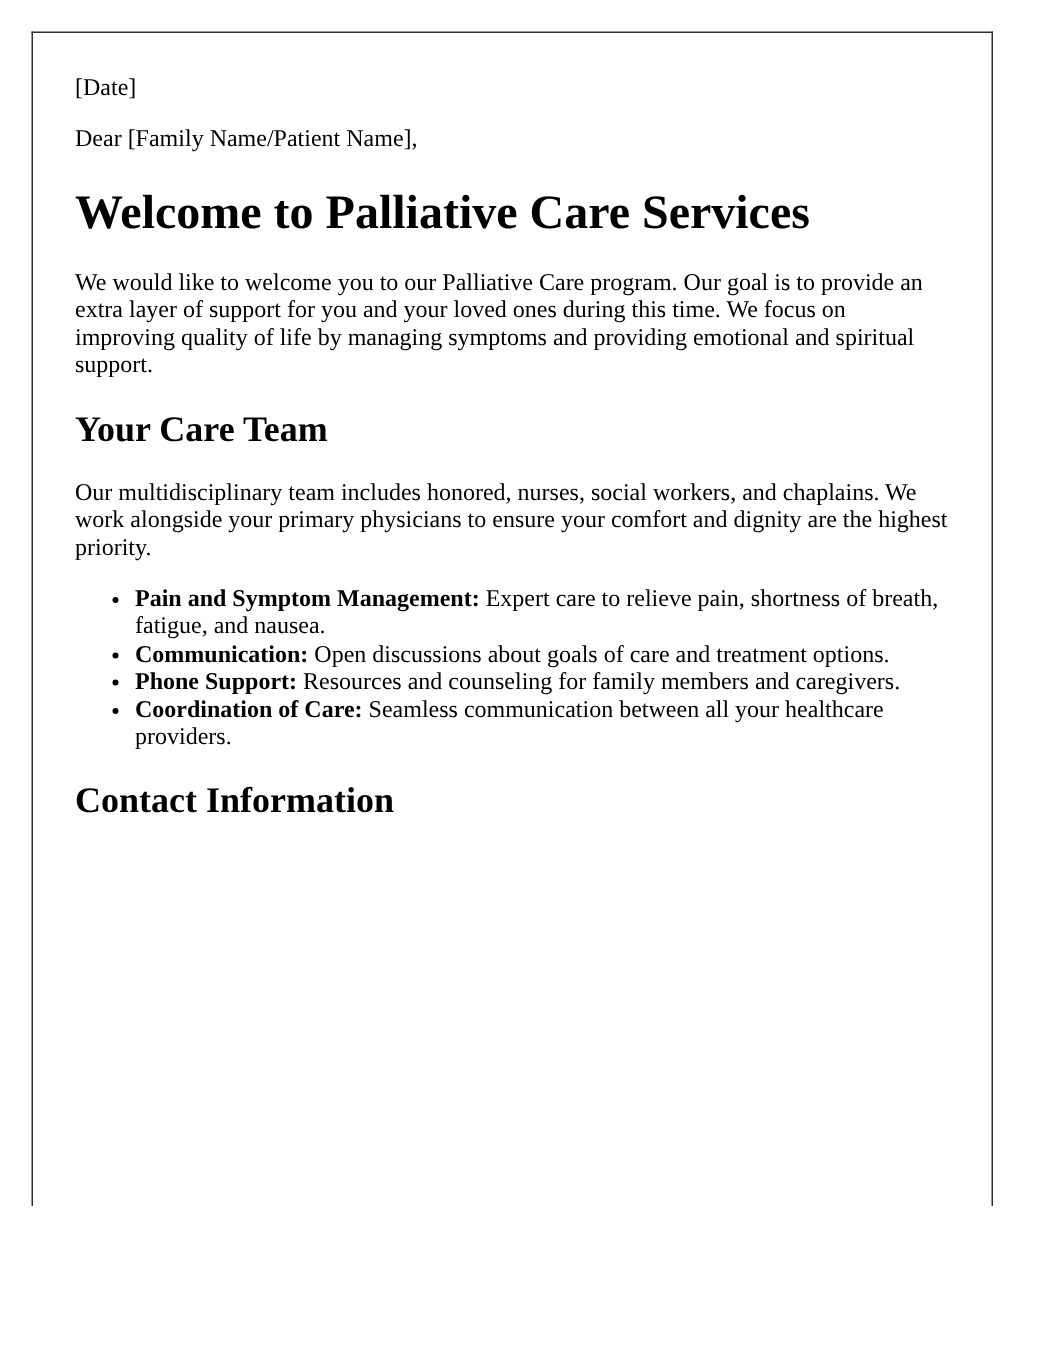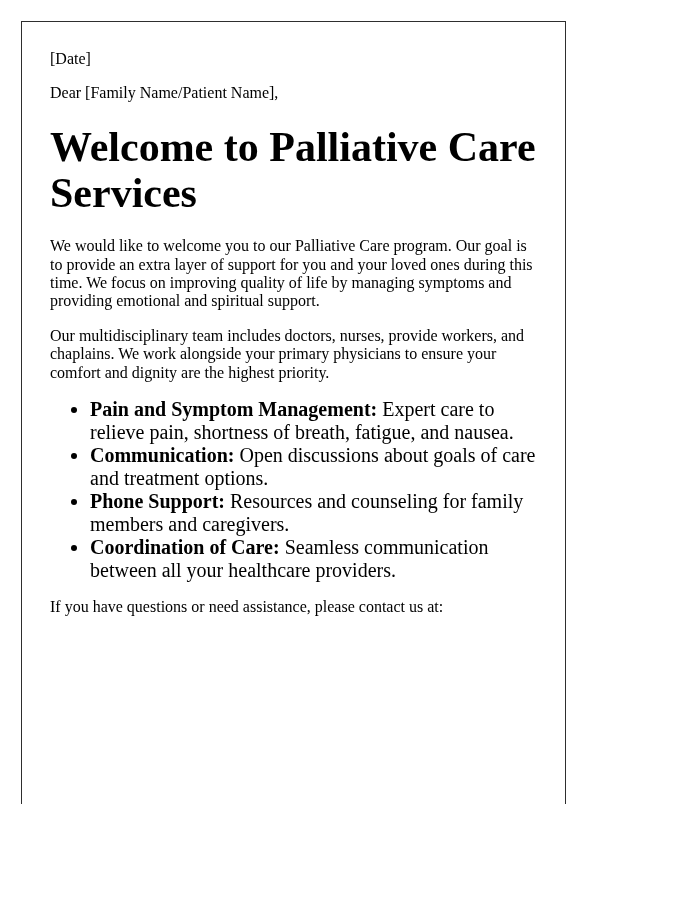--- a/index.html
+++ b/index.html
@@ -12,51 +12,51 @@
     height: 900px;
     position: relative;
     font-family: "Liberation Serif", "DejaVu Serif", serif;
     color: #000000;
     overflow: hidden;
   }
   .page {
     position: absolute;
     left: 21px;
     top: 21px;
-    width: 545px;
+    width: 641px;
     height: 783px;
     box-sizing: border-box;
     border-top: 1px solid #2e2e2e;
     border-left: 1px solid #2e2e2e;
     border-right: 1px solid #2e2e2e;
     padding: 12px 28px 0 28px;
     background: #ffffff;
     overflow: hidden;
   }
   .page p {
     margin: 16px 0;
     font-size: 16px;
     line-height: 1.15;
   }
   .page h1 {
-    font-size: 42px;
+    font-size: 32px;
     line-height: 1.1;
     margin: 21px 0;
     font-weight: bold;
   }
   .page h2 {
     font-size: 24px;
     line-height: 1.1;
     margin: 20px 0;
     font-weight: bold;
   }
   .page ul {
     margin: 16px 0;
     padding-left: 40px;
-    font-size: 20px;
+    font-size: 16px;
     line-height: 1.15;
   }
   .page li {
     margin: 0;
   }
   .b {
     font-weight: bold;
   }
 </style>
 </head>
@@ -65,38 +65,39 @@
 <div class="page">
 
   <p>[Date]</p>
 
   <p>Dear [Family Name/Patient Name],</p>
 
   <h1>Welcome to Palliative Care Services</h1>
 
   <p>We would like to welcome you to our Palliative Care program. Our goal is to provide an extra layer of support for you and your loved ones during this time. We focus on improving quality of life by managing symptoms and providing emotional and spiritual support.</p>
 
+  <h2>Your Care Team</h2>
 
-  <p>Our multidisciplinary team includes doctors, nurses, provide workers, and chaplains. We work alongside your primary physicians to ensure your comfort and dignity are the highest priority.</p>
+  <p>Our multidisciplinary team includes honored, nurses, social workers, and chaplains. We work alongside your primary physicians to ensure your comfort and dignity are the highest priority.</p>
 
 
   <ul>
     <li>
       <span class="b">Pain and Symptom Management:</span><span> Expert care to relieve pain, shortness of breath, fatigue, and nausea.</span>
     </li>
     <li>
       <span class="b">Communication:</span><span> Open discussions about goals of care and treatment options.</span>
     </li>
     <li>
       <span class="b">Phone Support:</span><span> Resources and counseling for family members and caregivers.</span>
     </li>
     <li>
       <span class="b">Coordination of Care:</span><span> Seamless communication between all your healthcare providers.</span>
     </li>
   </ul>
 
+  <h2>Contact Information</h2>
 
-  <p>If you have questions or need assistance, please contact us at:</p>
 
 
 
 
 </div>
 
 </body></html>

